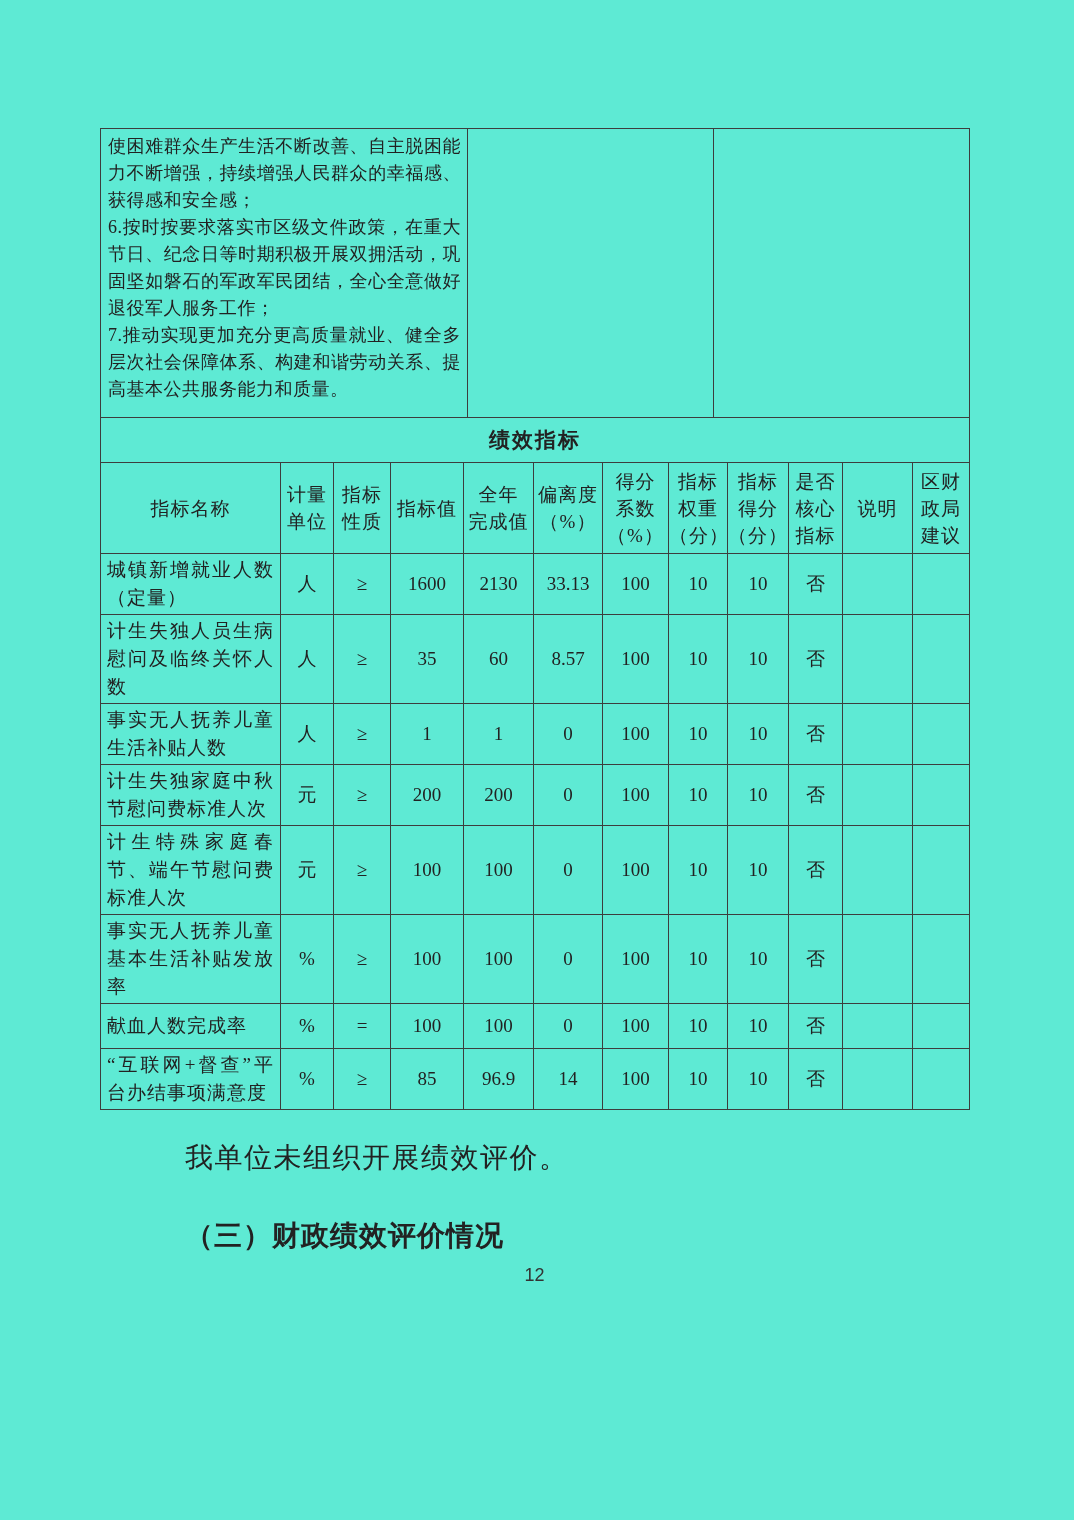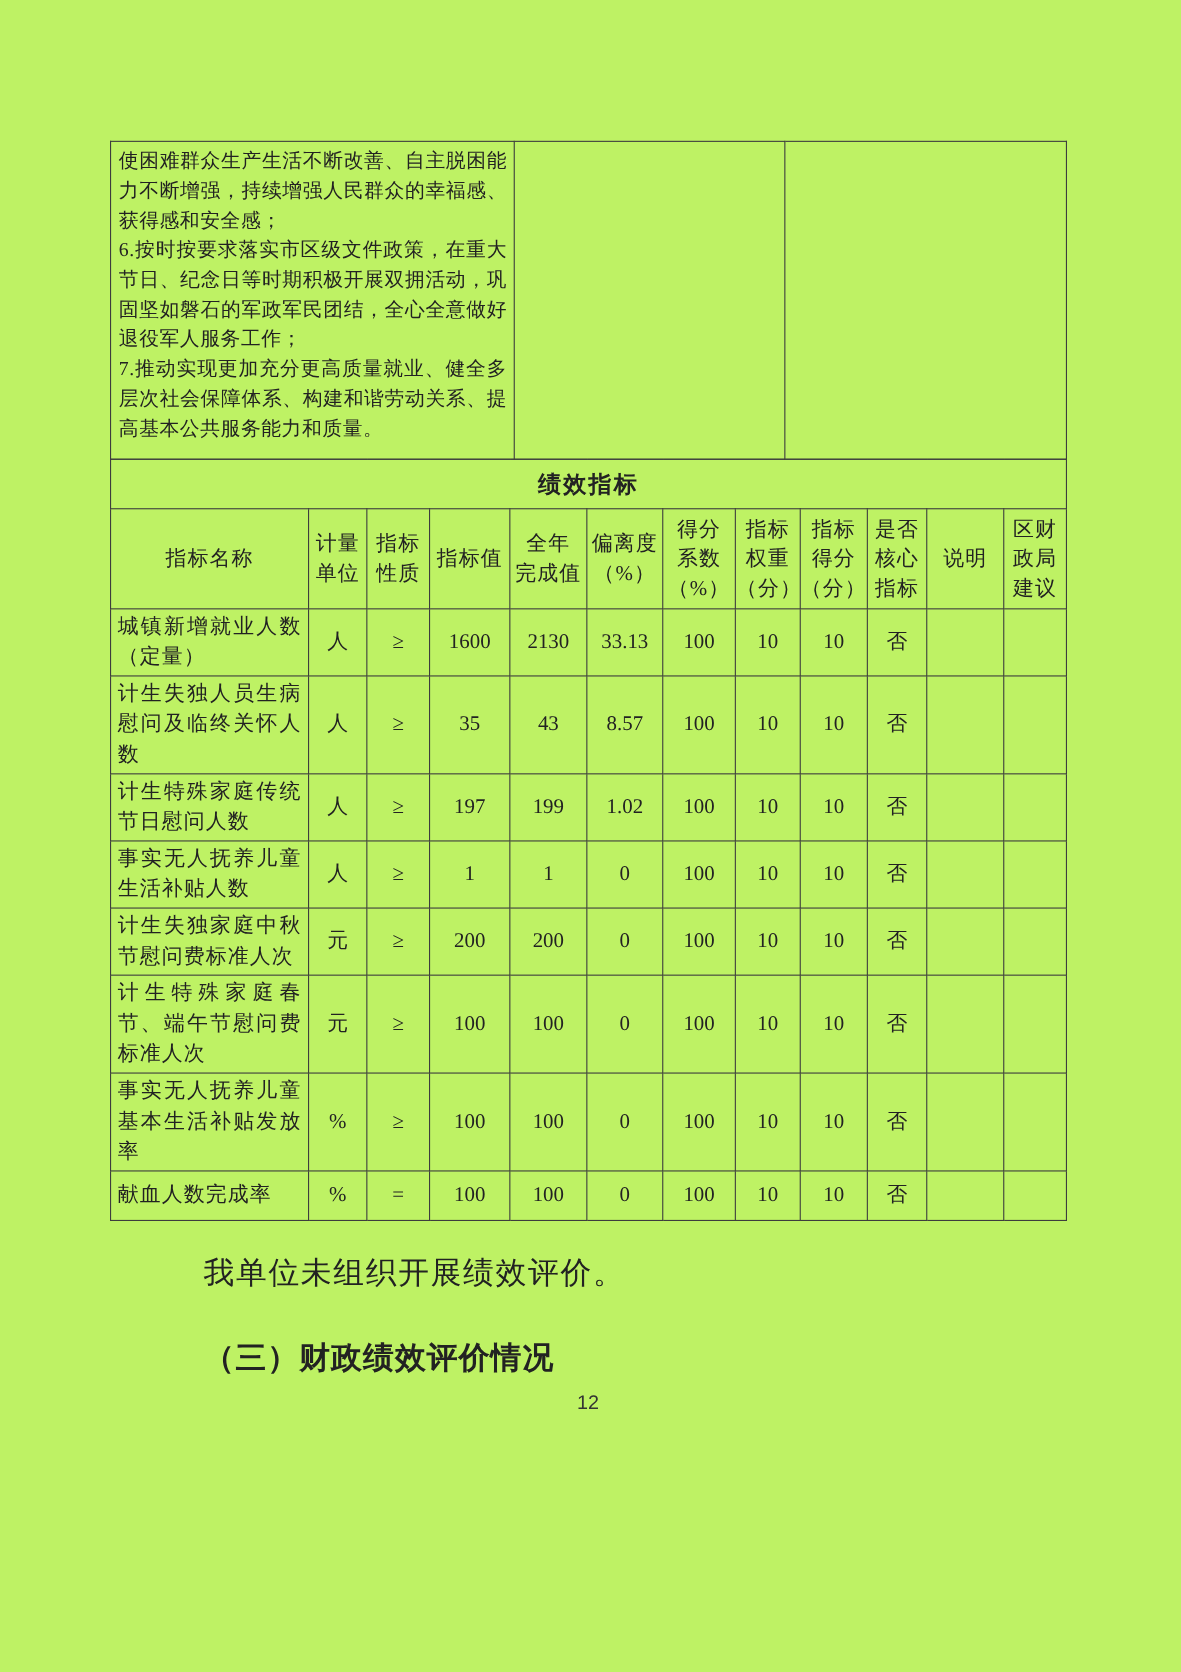--- a/index.html
+++ b/index.html
@@ -4,21 +4,21 @@
 <style>
   html, body {
     margin: 0;
     padding: 0;
     background: #ffffff;
   }
   .page {
     position: relative;
     width: 1074px;
     height: 1520px;
-    background: #bef264;
+    background: #5eead4;
     color: #222222;
     font-family: "Liberation Serif", "DejaVu Serif", serif;
     overflow: hidden;
   }
   .content {
     position: absolute;
     left: 100px;
     top: 128px;
     width: 869px;
   }
@@ -186,36 +186,22 @@
             <td>10</td>
             <td>否</td>
             <td></td>
             <td></td>
           </tr>
           <tr style="height: 87px;">
             <td class="name-cell">计生失独人员生病慰问及临终关怀人数</td>
             <td>人</td>
             <td>≥</td>
             <td>35</td>
-            <td>43</td>
+            <td>60</td>
             <td>8.57</td>
-            <td>100</td>
-            <td>10</td>
-            <td>10</td>
-            <td>否</td>
-            <td></td>
-            <td></td>
-          </tr>
-          <tr style="height: 57px;">
-            <td class="name-cell">计生特殊家庭传统节日慰问人数</td>
-            <td>人</td>
-            <td>≥</td>
-            <td>197</td>
-            <td>199</td>
-            <td>1.02</td>
             <td>100</td>
             <td>10</td>
             <td>10</td>
             <td>否</td>
             <td></td>
             <td></td>
           </tr>
           <tr style="height: 60px;">
             <td class="name-cell">事实无人抚养儿童生活补贴人数</td>
             <td>人</td>
@@ -279,20 +265,34 @@
             <td>100</td>
             <td>100</td>
             <td>0</td>
             <td>100</td>
             <td>10</td>
             <td>10</td>
             <td>否</td>
             <td></td>
             <td></td>
           </tr>
+          <tr style="height: 55px;">
+            <td class="name-cell">“互联网+督查”平台办结事项满意度</td>
+            <td>%</td>
+            <td>≥</td>
+            <td>85</td>
+            <td>96.9</td>
+            <td>14</td>
+            <td>100</td>
+            <td>10</td>
+            <td>10</td>
+            <td>否</td>
+            <td></td>
+            <td></td>
+          </tr>
         </tbody>
     </table>
 
     <div class="section-para">我单位未组织开展绩效评价。</div>
     <div class="section-heading">（三）财政绩效评价情况</div>
 
     <div class="page-number">12</div>
   </div>
 </div>
 

